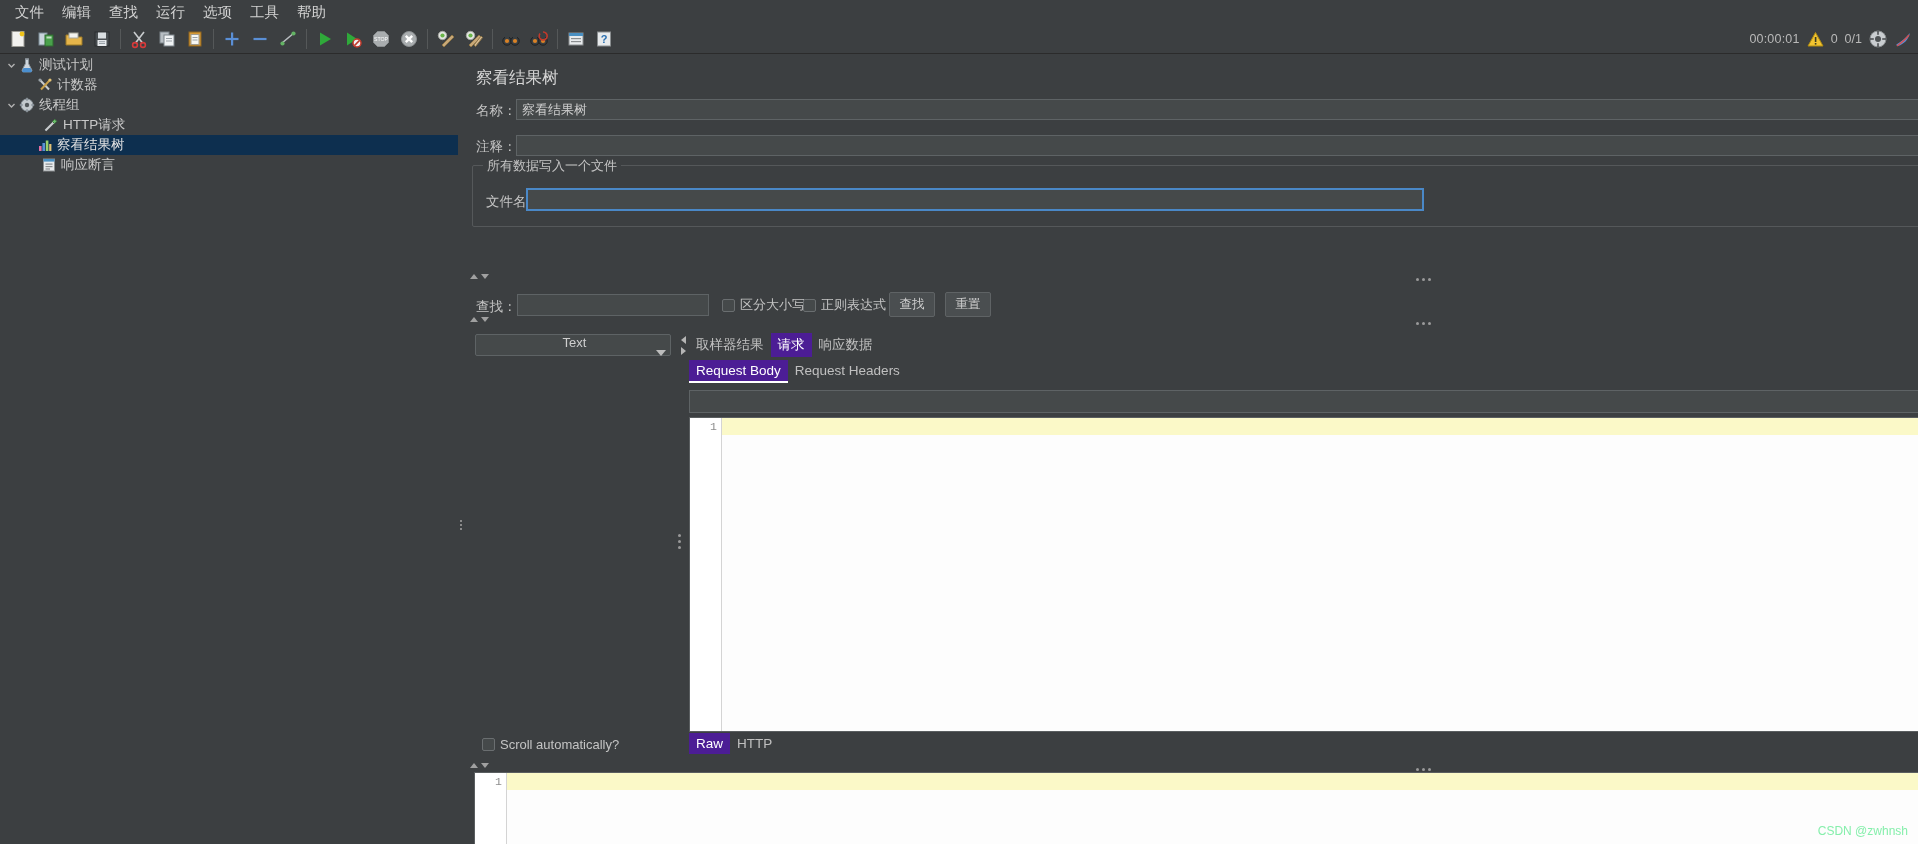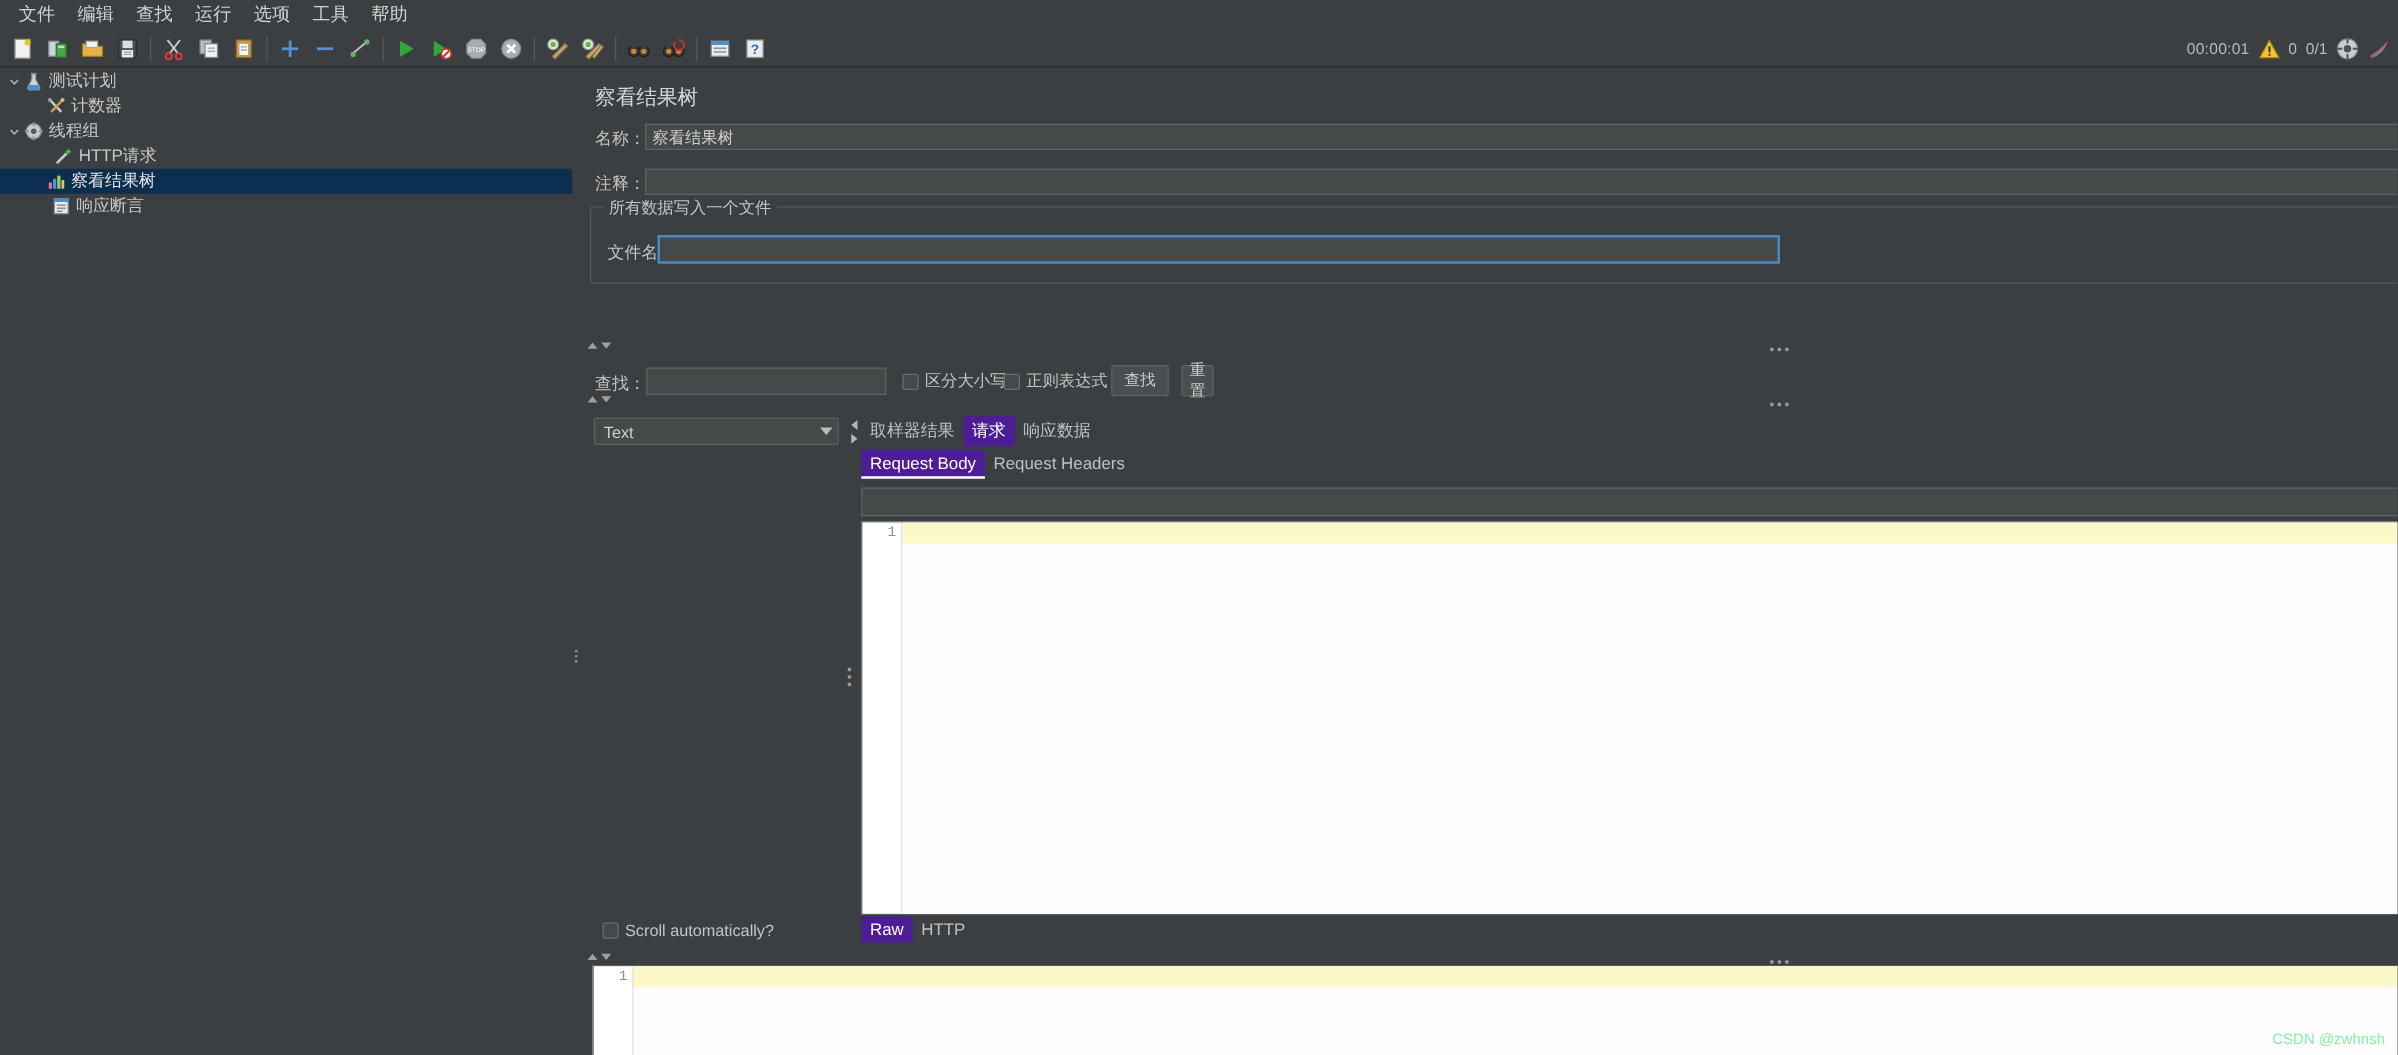--- a/index.html
+++ b/index.html
@@ -515,33 +515,33 @@
       <span class="cbox"></span>
       <span class="cb-label">区分大小写</span>
     </div>
 
     <div class="cb-wrap" style="position:absolute; left:339px; top:241px;">
       <span class="cbox"></span>
       <span class="cb-label">正则表达式</span>
     </div>
 
     <div class="btn" style="position:absolute; left:425px; top:237px; width:46px; height:25px;">查找</div>
-    <div class="btn" style="position:absolute; left:481px; top:237px; width:26px; height:25px;">重置</div>
+    <div class="btn" style="position:absolute; left:481px; top:237px; width:46px; height:25px;">重置</div>
 
     <div class="arrows" style="left:6px; top:262px;">
       <span class="tri-up"></span>
       <span class="tri-dn"></span>
     </div>
     <div class="hsplit-dots" style="left:0; top:264px; width:1918px;">
       <i></i>
         <i></i>
         <i></i>
     </div>
 
-    <div class="combo" style="position:absolute; left:11px; top:279px; width:196px;">
+    <div class="combo" style="position:absolute; left:11px; top:279px; width:196px;flex-direction:column;">
       <span>Text</span>
       <span class="caret"></span>
     </div>
 
     <div style="position:absolute; left:11px; top:306px; width:196px; height:380px; background:#3c3f41;"></div>
 
     <div class="cb-wrap" style="position:absolute; left:18px; top:682px;">
       <span class="cbox"></span>
       <span class="cb-label">Scroll automatically?</span>
     </div>

